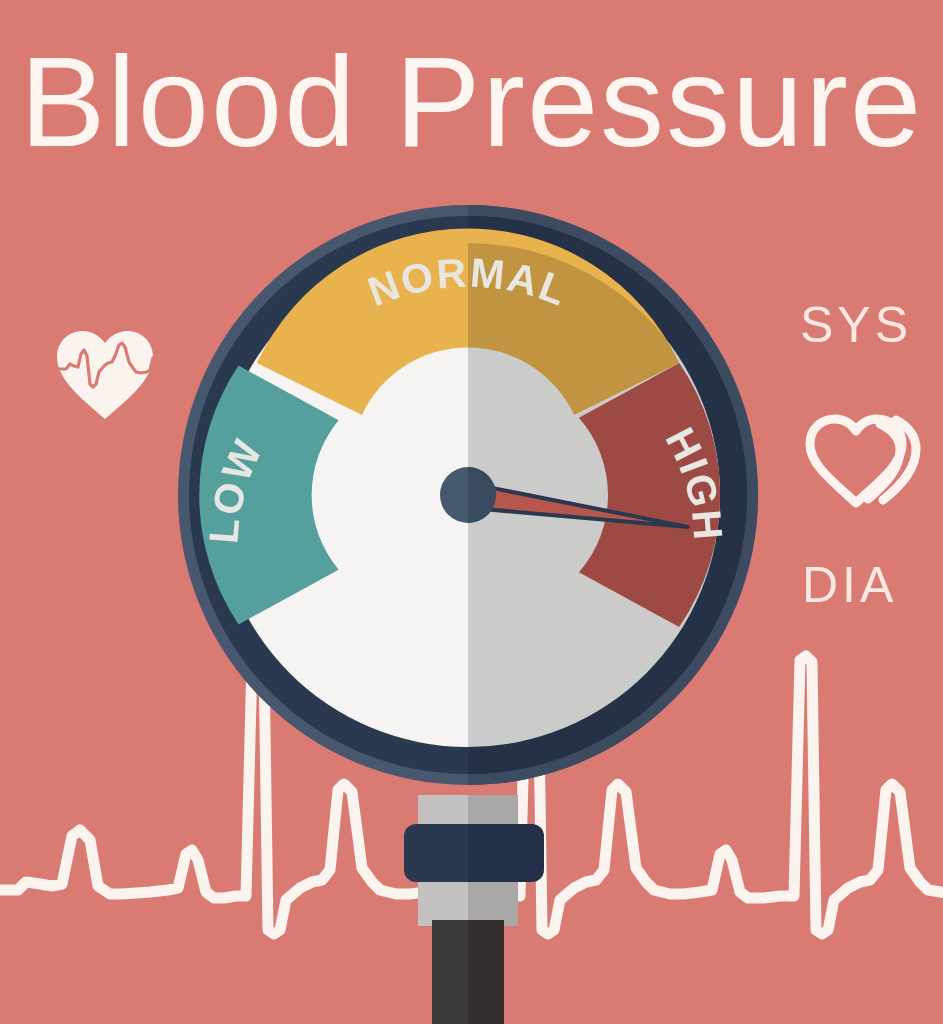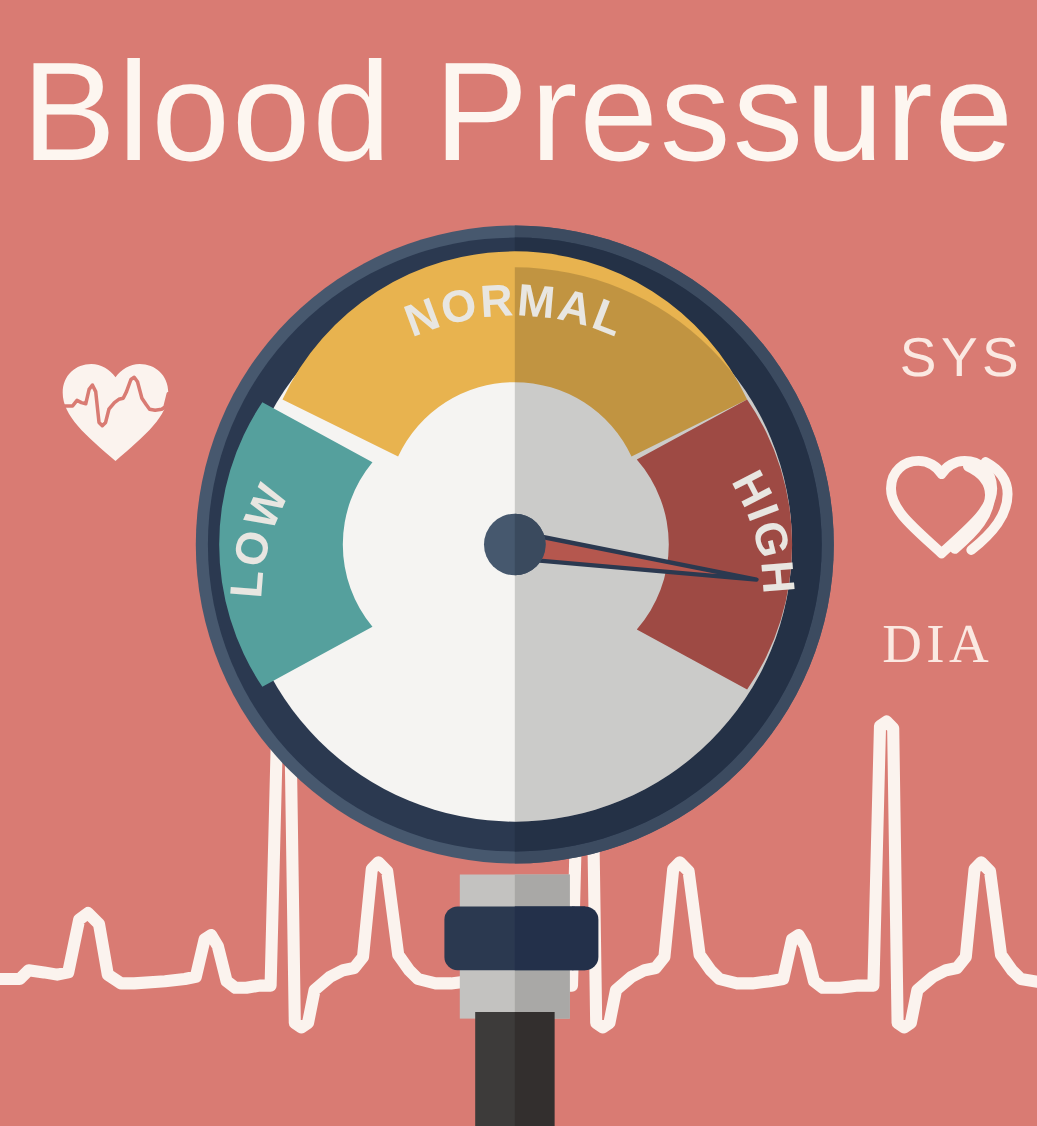--- a/index.html
+++ b/index.html
@@ -40,22 +40,22 @@
   .side-label {
     color: #fbe9e2;
     font-size: 50px;
     font-weight: 100;
     letter-spacing: 4px;
     line-height: 1;
     white-space: nowrap;
     font-family: "Liberation Sans", sans-serif;
   }
   #label-pulse { left: 22px;  top: 556px; }
-  #label-sys   { left: 818px; top: 300px; }
-  #label-dia   { left: 802px; top: 560px; font-family: Liberation Serif, serif; }
+  #label-sys   { left: 800px; top: 300px; }
+  #label-dia   { left: 802px; top: 560px; }
 
   
   #ecg-layer, #gauge-layer, #icon-layer {
     left: 0; top: 0; width: 943px; height: 1024px;
   }
   #ecg-layer { z-index: 1; }
   #stand-layer { z-index: 2; left:0; top:0; width:943px; height:1024px; }
   #gauge-layer { z-index: 3; }
   #icon-layer  { z-index: 4; }
   #text-layer  { z-index: 5; left:0; top:0; width:792px; height:1024px; }

